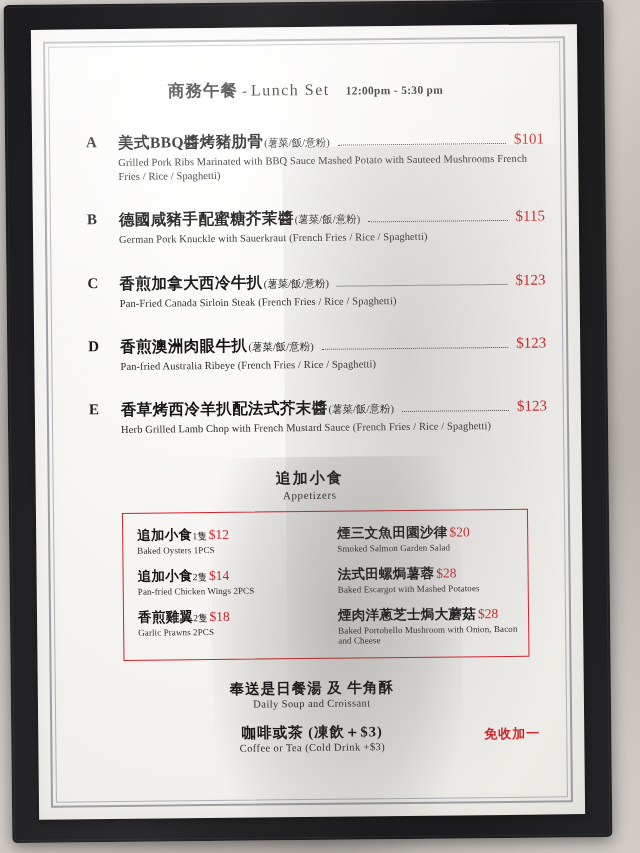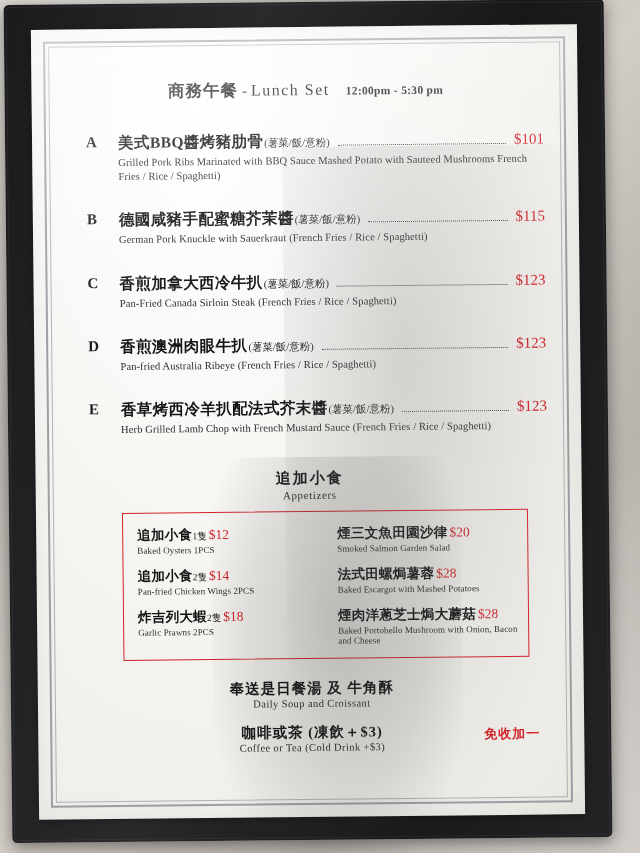--- a/index.html
+++ b/index.html
@@ -280,21 +280,21 @@
 
           <div class="app">
             <div class="ln1">
               <span class="acn">追加小食</span><span class="qty">2隻</span><span class="aprice">$14</span>
             </div>
             <div class="aen">Pan-fried Chicken Wings 2PCS</div>
           </div>
 
           <div class="app">
             <div class="ln1">
-              <span class="acn">炸吉列大蝦</span><span class="qty">2隻</span><span class="aprice">$18</span>
+              <span class="acn">香煎雞翼</span><span class="qty">2隻</span><span class="aprice">$18</span>
             </div>
             <div class="aen">Garlic Prawns 2PCS</div>
           </div>
 
         </div>
 
         <div class="apps-col right">
 
           <div class="app">
             <div class="ln1">

